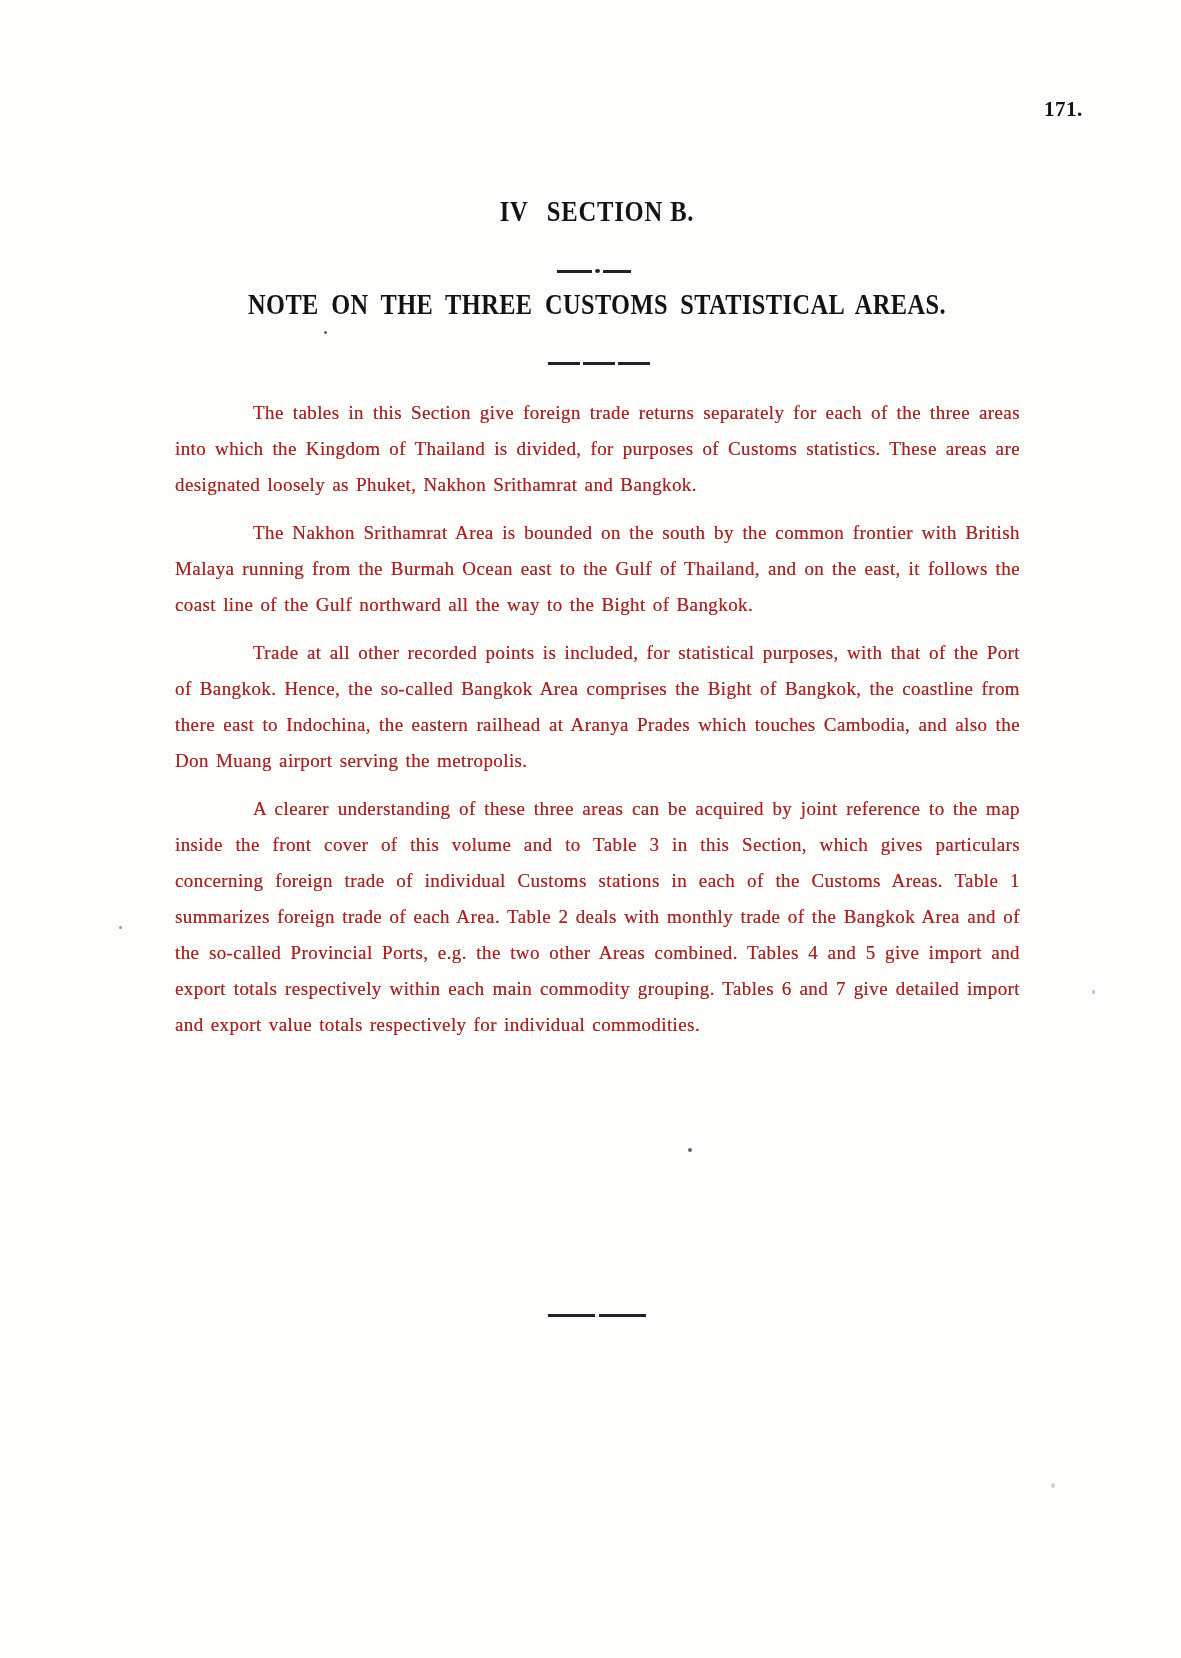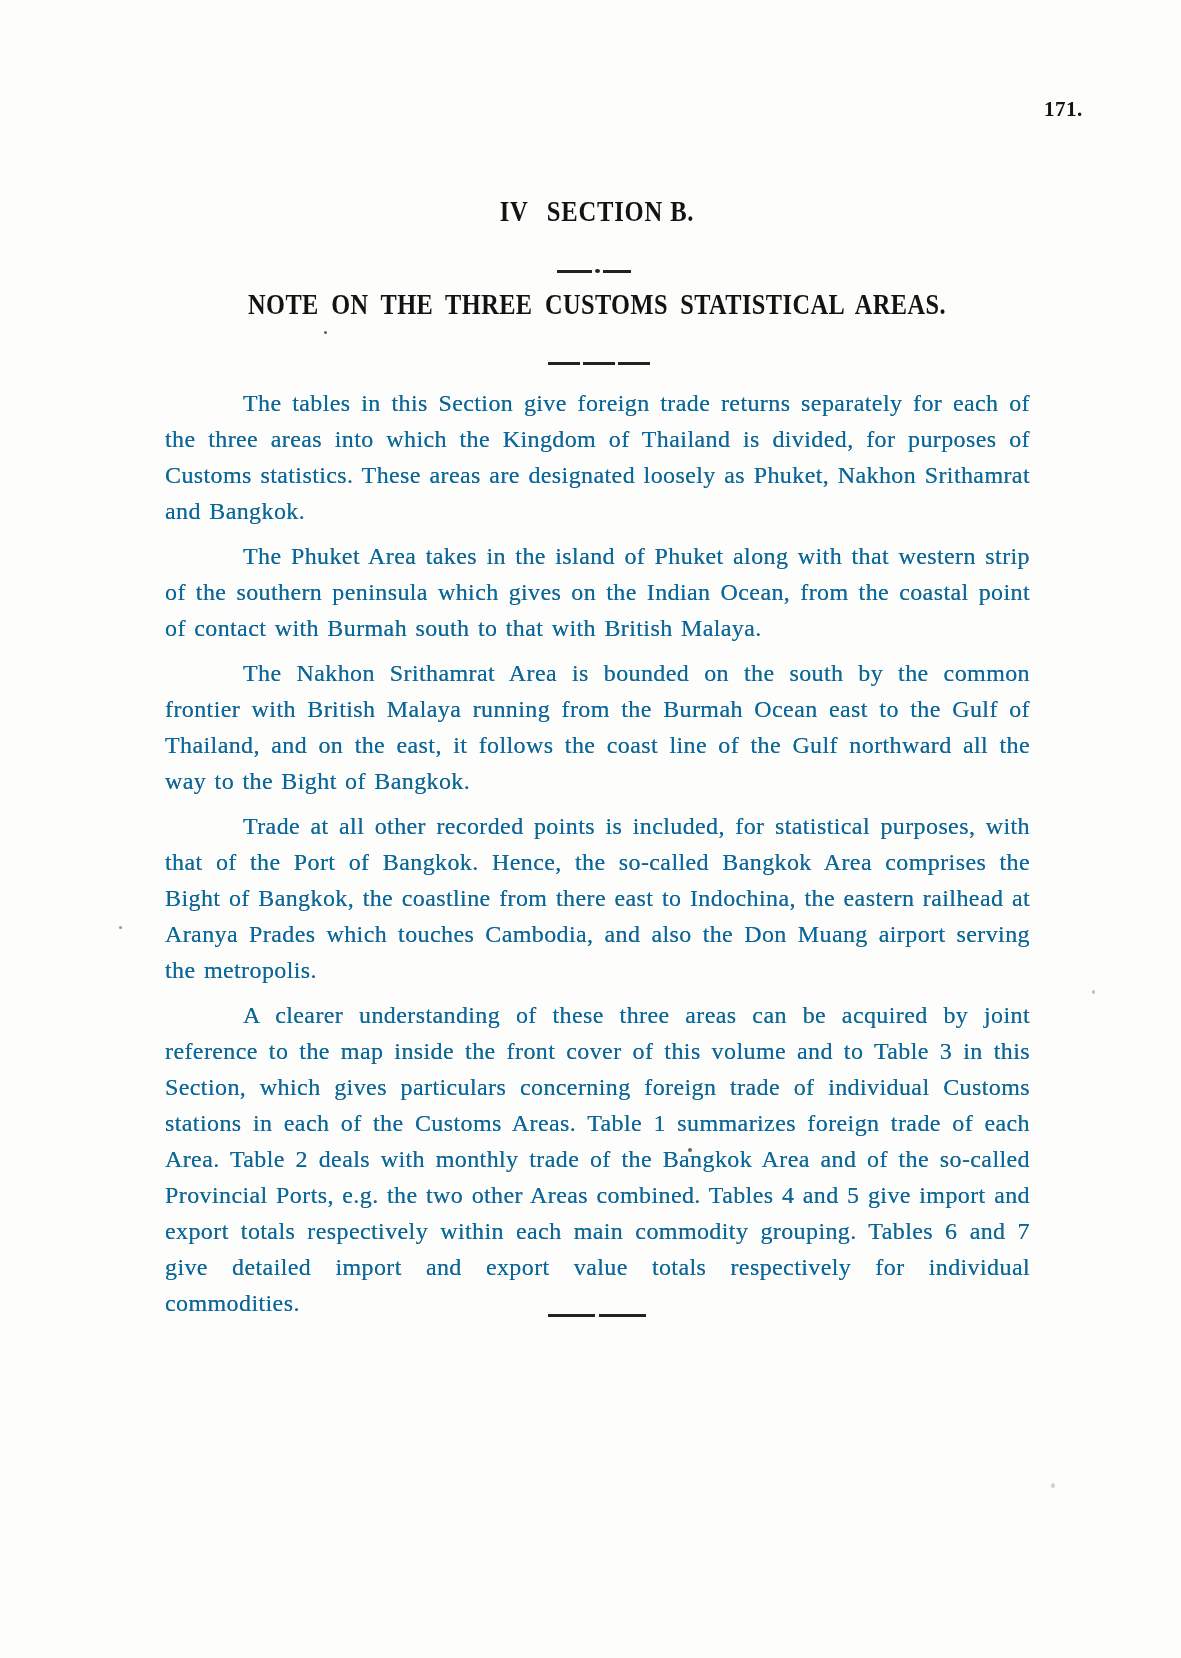--- a/index.html
+++ b/index.html
@@ -91,28 +91,28 @@
   .rule-3 .gap { display: inline-block; width: 4px; }
 
   
   .body-text {
     position: absolute;
     top: 383px;
     left: 163px;
     width: 869px;
   }
   .body-text p {
-    margin: 2px;
-    font-size: 24px;
+    margin: 12px;
+    font-size: 19px;
     line-height: 36px;
     letter-spacing: 0.4px;
     word-spacing: 2px;
     text-align: justify;
     text-indent: 78px;
-    color: #0369a1;
+    color: #b91c1c;
     text-shadow: 0 0 0.3px rgba(20,20,20,0.55);
   }
   .body-text p + p { margin-top: 9px; }
 
   
   .speck {
     position: absolute;
     border-radius: 50%;
     background: #333;
   }
@@ -138,21 +138,20 @@
   </div>
 
   <div class="note-title">NOTE ON THE THREE CUSTOMS STATISTICAL AREAS.</div>
 
   <div class="rule rule-2">
     <span class="seg"></span><span class="seg"></span><span class="seg"></span>
   </div>
 
   <div class="body-text">
     <p>The tables in this Section give foreign trade returns separately for each of the three areas into which the Kingdom of Thailand is divided, for purposes of Customs statistics.  These areas are designated loosely as Phuket, Nakhon Srithamrat and Bangkok.</p>
-    <p>The Phuket Area takes in the island of Phuket along with that western strip of the southern peninsula which gives on the Indian Ocean, from the coastal point of contact with Burmah south to that with British Malaya.</p>
     <p>The Nakhon Srithamrat Area is bounded on the south by the common frontier with British Malaya running from the Burmah Ocean east to the Gulf of Thailand, and on the east, it follows the coast line of the Gulf northward all the way to the Bight of Bangkok.</p>
     <p>Trade at all other recorded points is included, for statistical purposes, with that of the Port of Bangkok.  Hence, the so-called Bangkok Area comprises the Bight of Bangkok, the coastline from there east to Indochina, the eastern railhead at Aranya Prades which touches Cambodia, and also the Don Muang airport serving the metropolis.</p>
     <p>A clearer understanding of these three areas can be acquired by joint reference to the map inside the front cover of this volume and to Table 3 in this Section, which gives particulars concerning foreign trade of individual Customs stations in each of the Customs Areas.  Table 1 summarizes foreign trade of each Area.  Table 2 deals with monthly trade of the Bangkok Area and of the so-called Provincial Ports, e.g. the two other Areas combined.  Tables 4 and 5 give import and export totals respectively within each main commodity grouping.  Tables 6 and 7 give detailed import and export value totals respectively for individual commodities.</p>
   </div>
 
   <div class="rule rule-3">
     <span class="seg"></span><span class="gap"></span><span class="seg"></span>
   </div>
 
   <div class="speck speck-1"></div>

